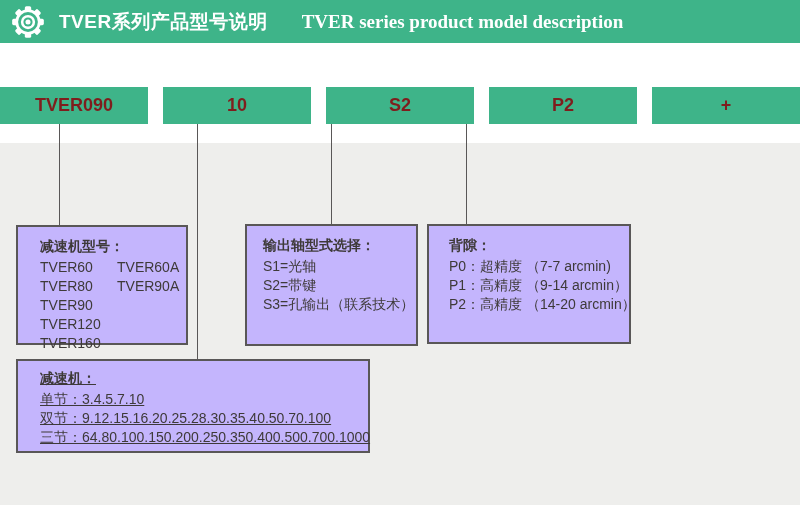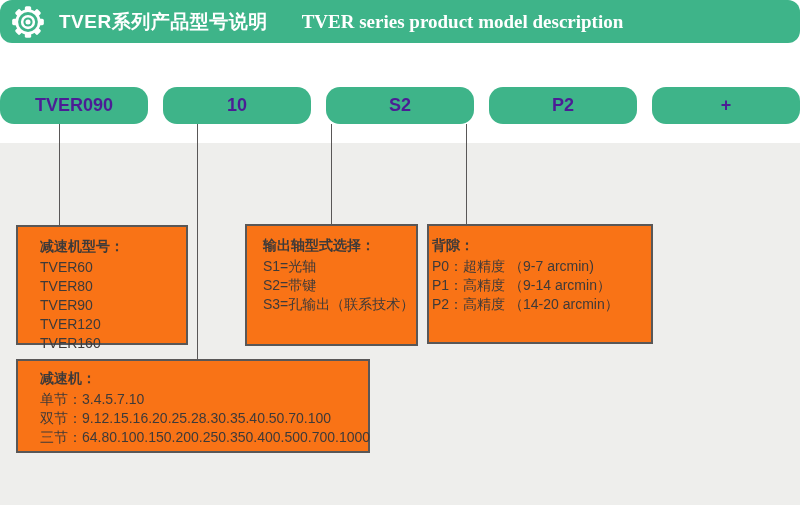--- a/index.html
+++ b/index.html
@@ -5,56 +5,56 @@
   html,body { margin:0; padding:0; }
   body {
     width:800px; height:505px; position:relative; overflow:hidden;
     background:#ffffff;
     font-family:"Liberation Sans", sans-serif;
     color:#3e3a39;
   }
   
   .header {
     position:absolute; left:0; top:0; width:800px; height:43px;
-    background:#3eb489; display:flex; align-items:center;border-radius:12px;
+    background:#3eb489; display:flex; align-items:center;
   }
   .gear { margin-left:9px; width:38px; height:38px; flex:0 0 auto; }
   .title-zh { color:#fff; font-size:19px; font-weight:bold; margin-left:12px; letter-spacing:0.5px; }
   .title-en { color:#fff; font-size:19px; font-weight:bold; margin-left:34px;font-family:Liberation Serif, serif; }
 
   
   .model-row {
     position:absolute; left:0; top:87px; width:800px; height:37px;
     display:flex; gap:15px;
   }
   .seg {
-    flex:1; background:#3eb489; color:#4c1d95; font-weight:bold; font-size:18px;
-    display:flex; align-items:center; justify-content:center;border-radius:14px;
+    flex:1; background:#3eb489; color:#7f1d1d; font-weight:bold; font-size:18px;
+    display:flex; align-items:center; justify-content:center;
   }
 
   
   .panel { position:absolute; left:0; top:143px; width:800px; height:362px; background:#eeeeec; }
 
   
   .connector { position:absolute; width:1px; background:#595757; }
   #c1 { left:59px;  top:124px; height:103px; }
   #c2 { left:197px; top:124px; height:236px; }
   #c3 { left:331px; top:124px; height:101px; }
   #c4 { left:466px; top:124px; height:101px; }
 
   
   .box {
-    position:absolute; background:#f97316; border:2px solid #595757;
+    position:absolute; background:#c4b5fd; border:2px solid #595757;
     box-sizing:border-box; font-size:14px; line-height:19px;
   }
   .box .box-title { font-weight:bold; margin-bottom:2px; }
   #box-model   { left:16px;  top:225px; width:172px; height:120px; padding:10px 0 0 22px; }
   #box-shaft   { left:245px; top:224px; width:173px; height:122px; padding:10px 0 0 16px; }
-  #box-backlash{ left:427px; top:224px; width:226px; height:120px; padding:10px 0 0 3px; white-space:nowrap; }
-  #box-ratio   { left:16px;  top:359px; width:354px; height:94px;  padding:8px 0 12px 22px; white-space:nowrap; }
+  #box-backlash{ left:427px; top:224px; width:204px; height:120px; padding:10px 0 0 20px; white-space:nowrap; }
+  #box-ratio   { left:16px;  top:359px; width:354px; height:94px;  padding:8px 0 12px 22px; white-space:nowrap;text-decoration:underline; }
   .cols { display:flex; }
   .col-a { width:77px; }
 </style>
 </head>
 <body>
 
 <div class="header">
   <svg class="gear" viewBox="0 0 48 48" aria-hidden="true">
     <g fill="#ffffff">
       <rect x="20" y="4" width="8" height="10" rx="2" transform="rotate(0 24 24)"></rect>
@@ -94,33 +94,37 @@
 <div class="box" id="box-model">
   <div class="box-title">减速机型号：</div>
   <div class="cols">
     <div class="col-a">
       <div>TVER60</div>
       <div>TVER80</div>
       <div>TVER90</div>
       <div>TVER120</div>
       <div>TVER160</div>
     </div>
+    <div class="col-b">
+      <div>TVER60A</div>
+      <div>TVER90A</div>
+    </div>
   </div>
 </div>
 
 <div class="box" id="box-shaft">
   <div class="box-title">输出轴型式选择：</div>
   <div>S1=光轴</div>
   <div>S2=带键</div>
   <div>S3=孔输出（联系技术）</div>
 </div>
 
 <div class="box" id="box-backlash">
   <div class="box-title">背隙：</div>
-  <div>P0：超精度 （9-7 arcmin)</div>
+  <div>P0：超精度 （7-7 arcmin)</div>
   <div>P1：高精度 （9-14 arcmin）</div>
   <div>P2：高精度 （14-20 arcmin）</div>
 </div>
 
 <div class="box" id="box-ratio">
   <div class="box-title">减速机：</div>
   <div>单节：3.4.5.7.10</div>
   <div>双节：9.12.15.16.20.25.28.30.35.40.50.70.100</div>
   <div>三节：64.80.100.150.200.250.350.400.500.700.1000</div>
 </div>

